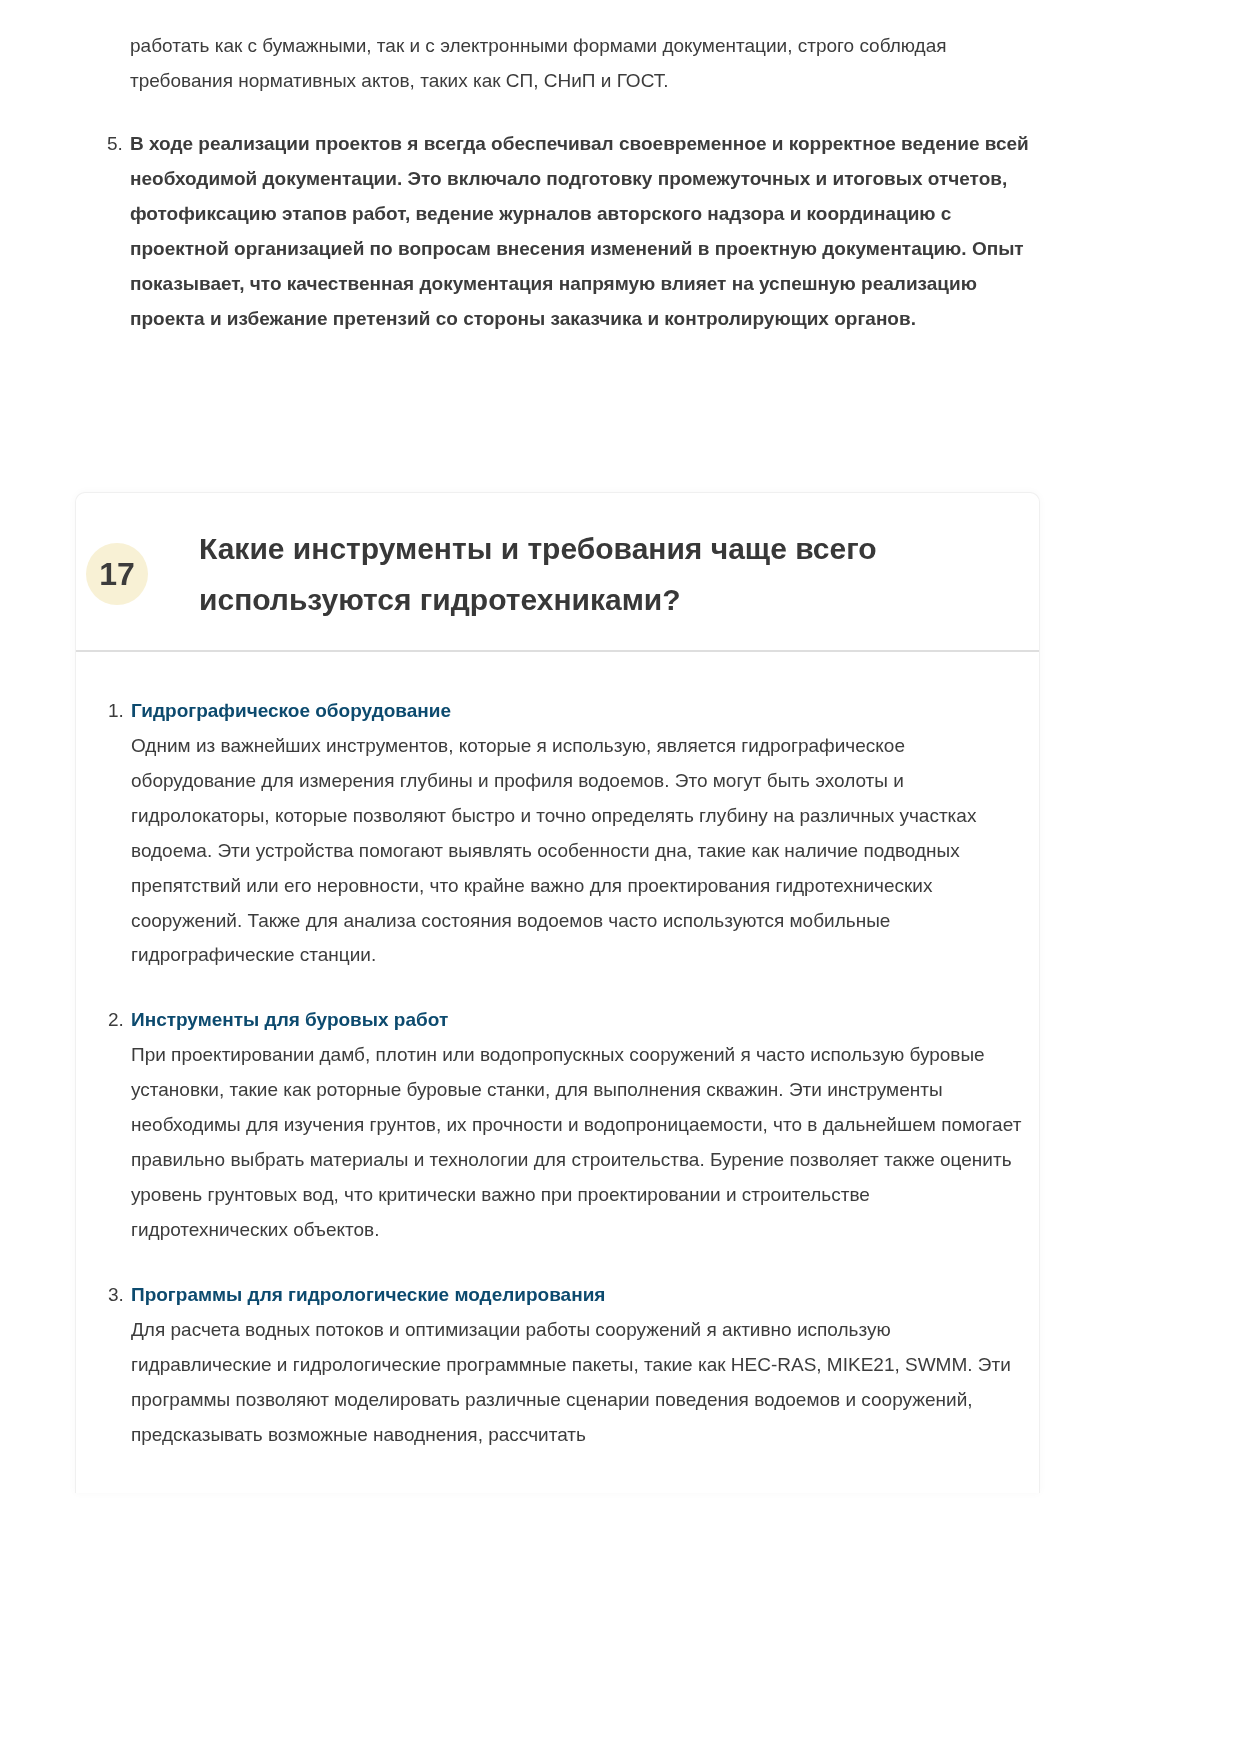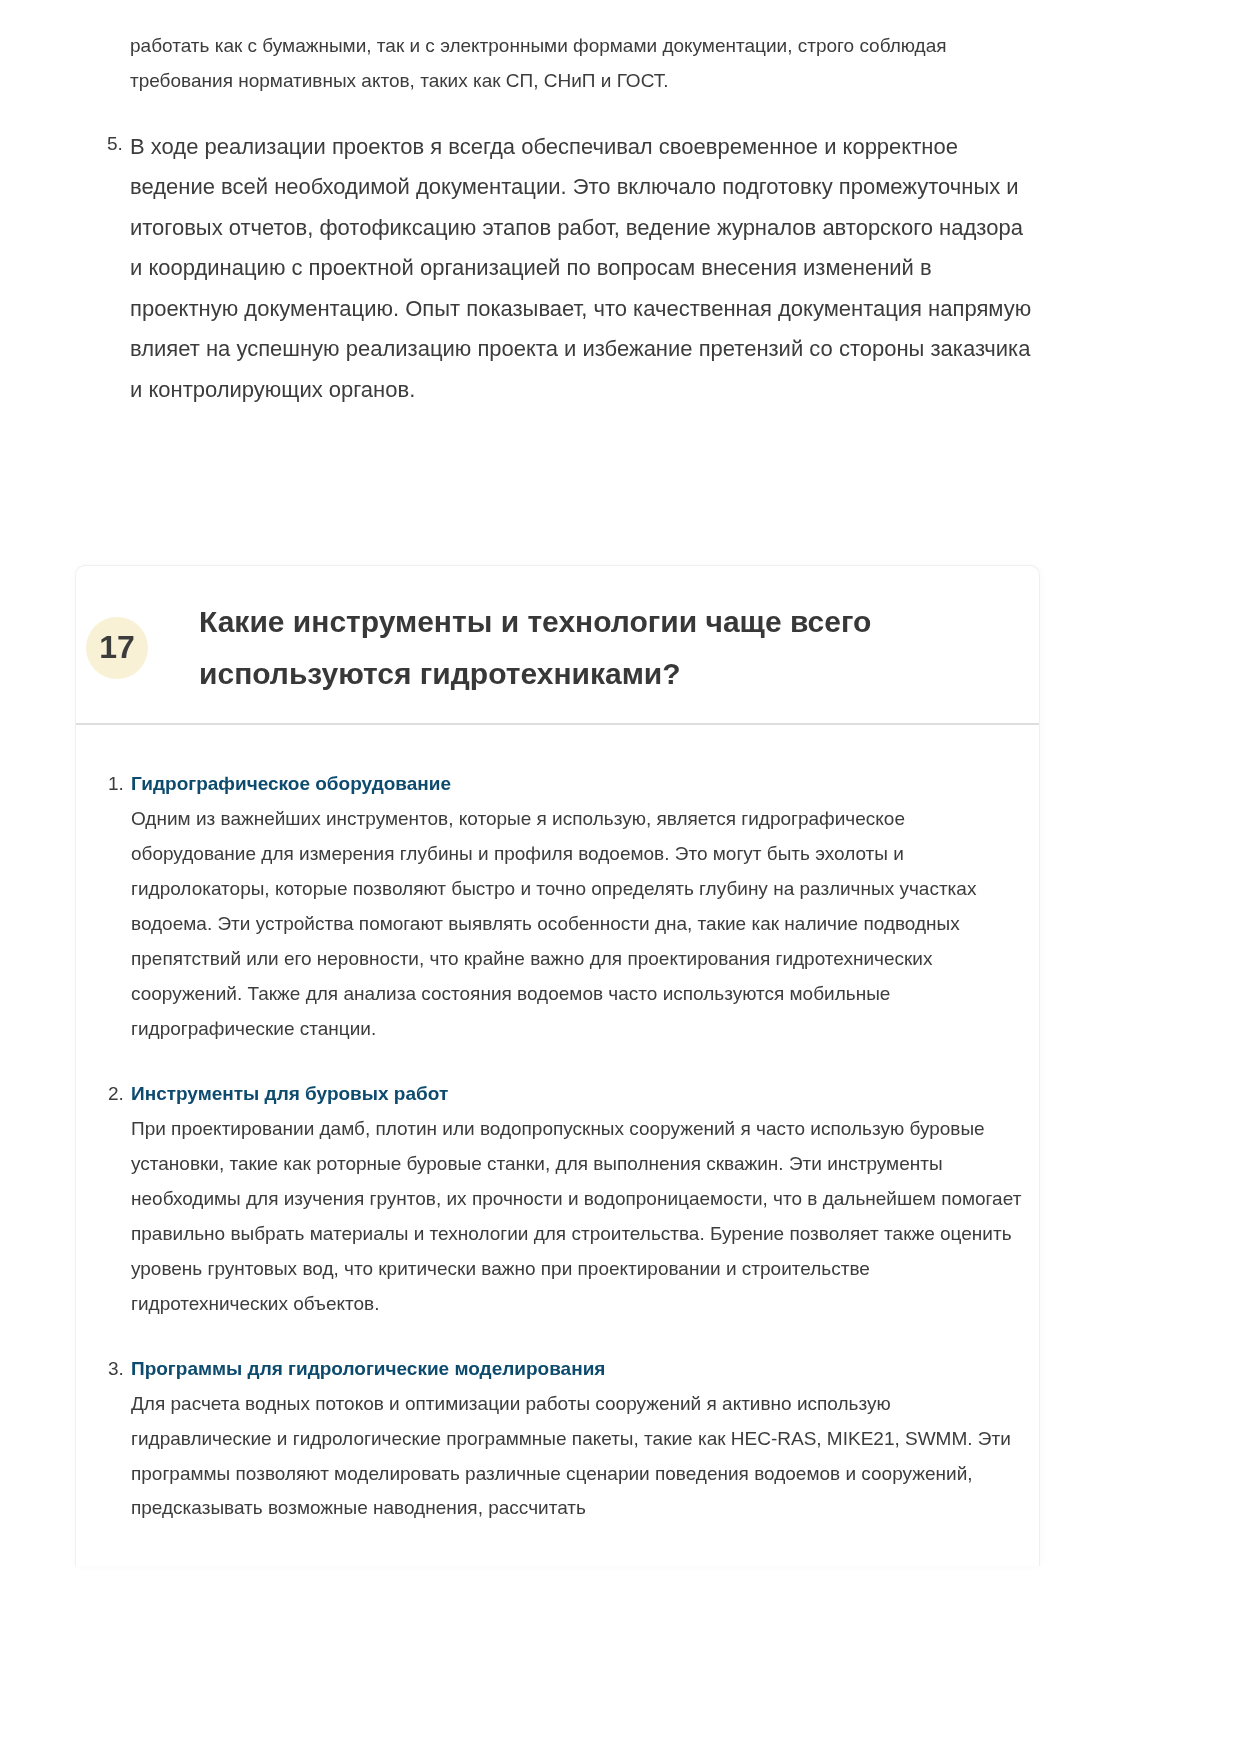--- a/index.html
+++ b/index.html
@@ -31,23 +31,24 @@
     margin-top: 28px;
   }
   .num-item .num {
     width: 55px;
     padding-left: 32px;
     font-size: 19px;
     line-height: 1.84;
     flex: 0 0 55px;
   }
   .num-item .body {
-    font-size: 22px;
+    font-size: 19px;
     line-height: 1.84;
     width: 902px;
+    font-weight: bold;
   }
   
   .section-card {
     margin-top: 155px;
     border: 1px solid #f0f0f0;
     border-bottom: none;
     border-radius: 10px 10px 0 0;
     box-shadow: 0 0 8px rgba(0,0,0,0.03);
     background: #ffffff;
   }
@@ -114,21 +115,21 @@
 
   <div class="num-item">
     <span class="num">5.</span>
     <p class="body">В ходе реализации проектов я всегда обеспечивал своевременное и корректное ведение всей необходимой документации. Это включало подготовку промежуточных и итоговых отчетов, фотофиксацию этапов работ, ведение журналов авторского надзора и координацию с проектной организацией по вопросам внесения изменений в проектную документацию. Опыт показывает, что качественная документация напрямую влияет на успешную реализацию проекта и избежание претензий со стороны заказчика и контролирующих органов.</p>
   </div>
 
   <div class="section-card">
 
     <div class="section-header">
       <div class="q-badge">17</div>
-      <h2 class="q-title">Какие инструменты и технологии чаще всего используются гидротехниками?</h2>
+      <h2 class="q-title">Какие инструменты и требования чаще всего используются гидротехниками?</h2>
     </div>
 
     <div class="section-body">
 
       <div class="tool-item">
         <span class="num">1.</span>
         <div class="item-content">
           <div class="item-heading">Гидрографическое оборудование</div>
           <div class="item-text">Одним из важнейших инструментов, которые я использую, является гидрографическое оборудование для измерения глубины и профиля водоемов. Это могут быть эхолоты и гидролокаторы, которые позволяют быстро и точно определять глубину на различных участках водоема. Эти устройства помогают выявлять особенности дна, такие как наличие подводных препятствий или его неровности, что крайне важно для проектирования гидротехнических сооружений. Также для анализа состояния водоемов часто используются мобильные гидрографические станции.</div>
         </div>

